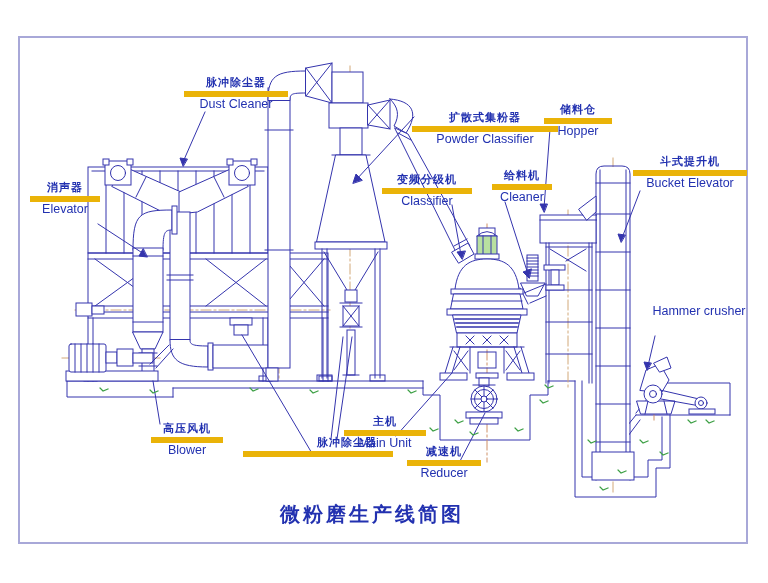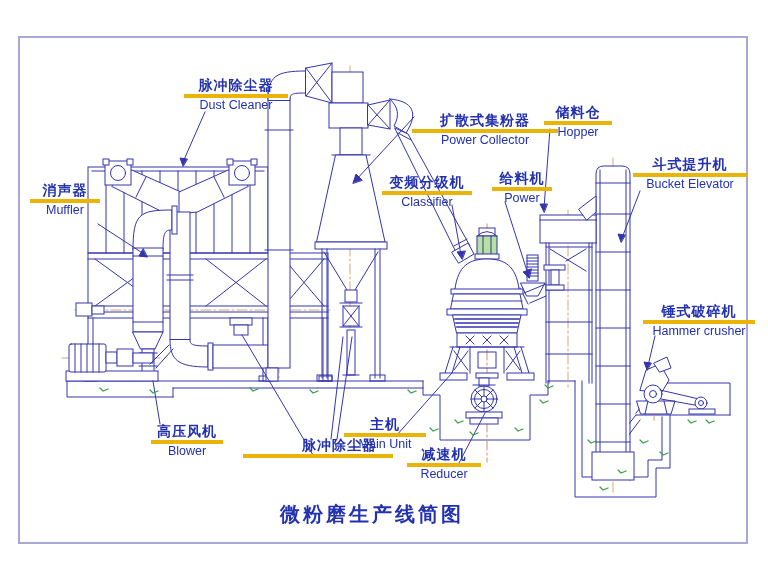--- a/index.html
+++ b/index.html
@@ -1,21 +1,21 @@
 <!DOCTYPE html>
 <html><head>
 <meta charset="utf-8">
 <style>
   html,body{margin:0;padding:0;background:#fff;}
   .canvas{position:relative;width:768px;height:583px;background:#ffffff;overflow:hidden;
           font-family:"Liberation Sans",sans-serif;}
   svg{position:absolute;left:0;top:0;}
   .lbl{position:absolute;color:#2231b0;line-height:1.08;text-align:center;}
-  .lbl .zh{display:block;font-size:14px;letter-spacing:1px;border-bottom:4px solid #eab308;
-           padding:0 2px 1px 2px;font-family:Liberation Sans, sans-serif;font-weight:bold;}
+  .lbl .zh{display:block;font-size:11px;letter-spacing:1px;border-bottom:6px solid #eab308;
+           padding:0 2px 1px 2px;font-family:Liberation Mono, monospace;font-weight:bold;}
   .lbl .en{display:block;font-family:Liberation Sans, sans-serif;font-size:12.5px;padding-top:1px;white-space:nowrap;}
   .lbl.zh-right .zh{text-align:right;padding-right:16px;}
   .title{position:absolute;left:272px;top:501px;width:200px;text-align:center;
          font-family:"Liberation Serif",serif;font-size:20px;font-weight:bold;
          letter-spacing:3px;color:#2231b0;}
 </style>
 </head>
 <body>
 
 <div class="canvas">
@@ -256,44 +256,43 @@
     </g>
   </g>
 </svg>
 
 <div class="lbl" style="left:184px;top:78px;width:104px;">
   <span class="zh">脉冲除尘器</span>
   <span class="en">Dust Cleaner</span>
 </div>
 <div class="lbl" style="left:412px;top:97px;width:146px;margin-top:16px;">
   <span class="zh">扩散式集粉器</span>
-  <span class="en">Power Collector</span>
+  <span class="en">Powder Classifier</span>
 </div>
 <div class="lbl" style="left:544px;top:105px;width:68px;">
   <span class="zh">储料仓</span>
   <span class="en">Hopper</span>
 </div>
 <div class="lbl" style="left:633px;top:157px;width:114px;">
   <span class="zh">斗式提升机</span>
   <span class="en">Bucket Elevator</span>
 </div>
 <div class="lbl" style="left:382px;top:175px;width:90px;">
   <span class="zh">变频分级机</span>
   <span class="en">Classifier</span>
 </div>
 <div class="lbl" style="left:492px;top:171px;width:60px;">
   <span class="zh">给料机</span>
-  <span class="en">Power</span>
+  <span class="en">Cleaner</span>
 </div>
 <div class="lbl" style="left:30px;top:183px;width:70px;">
   <span class="zh">消声器</span>
-  <span class="en">Muffler</span>
+  <span class="en">Elevator</span>
 </div>
 <div class="lbl" style="left:643px;top:304px;width:112px;">
-  <span class="zh">锤式破碎机</span>
   <span class="en">Hammer crusher</span>
 </div>
 <div class="lbl" style="left:151px;top:424px;width:72px;">
   <span class="zh">高压风机</span>
   <span class="en">Blower</span>
 </div>
 <div class="lbl zh-right" style="left:243px;top:438px;width:150px;">
   <span class="zh">脉冲除尘器</span>
 </div>
 <div class="lbl" style="left:407px;top:447px;width:74px;">

